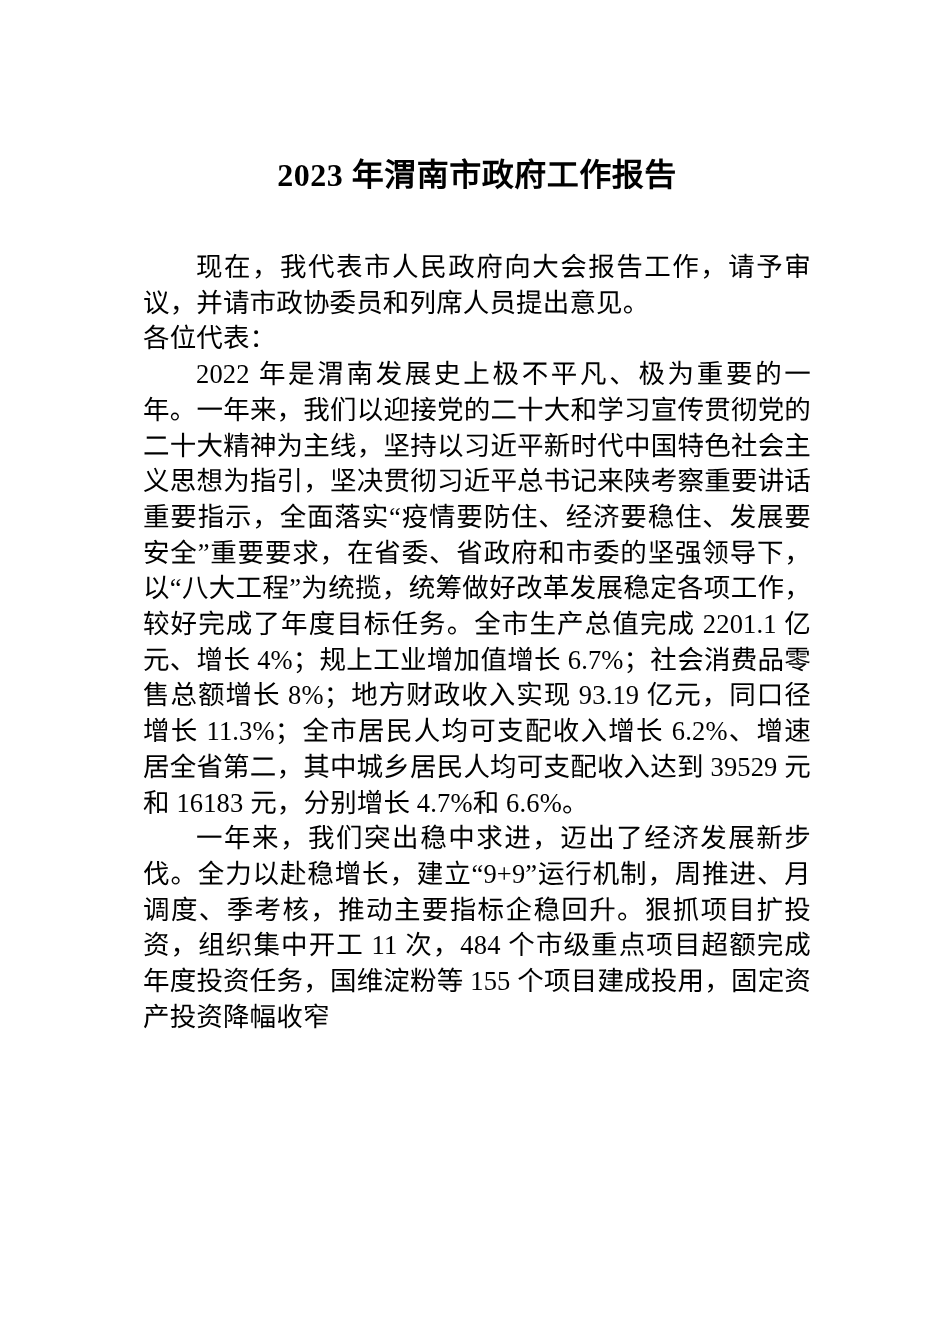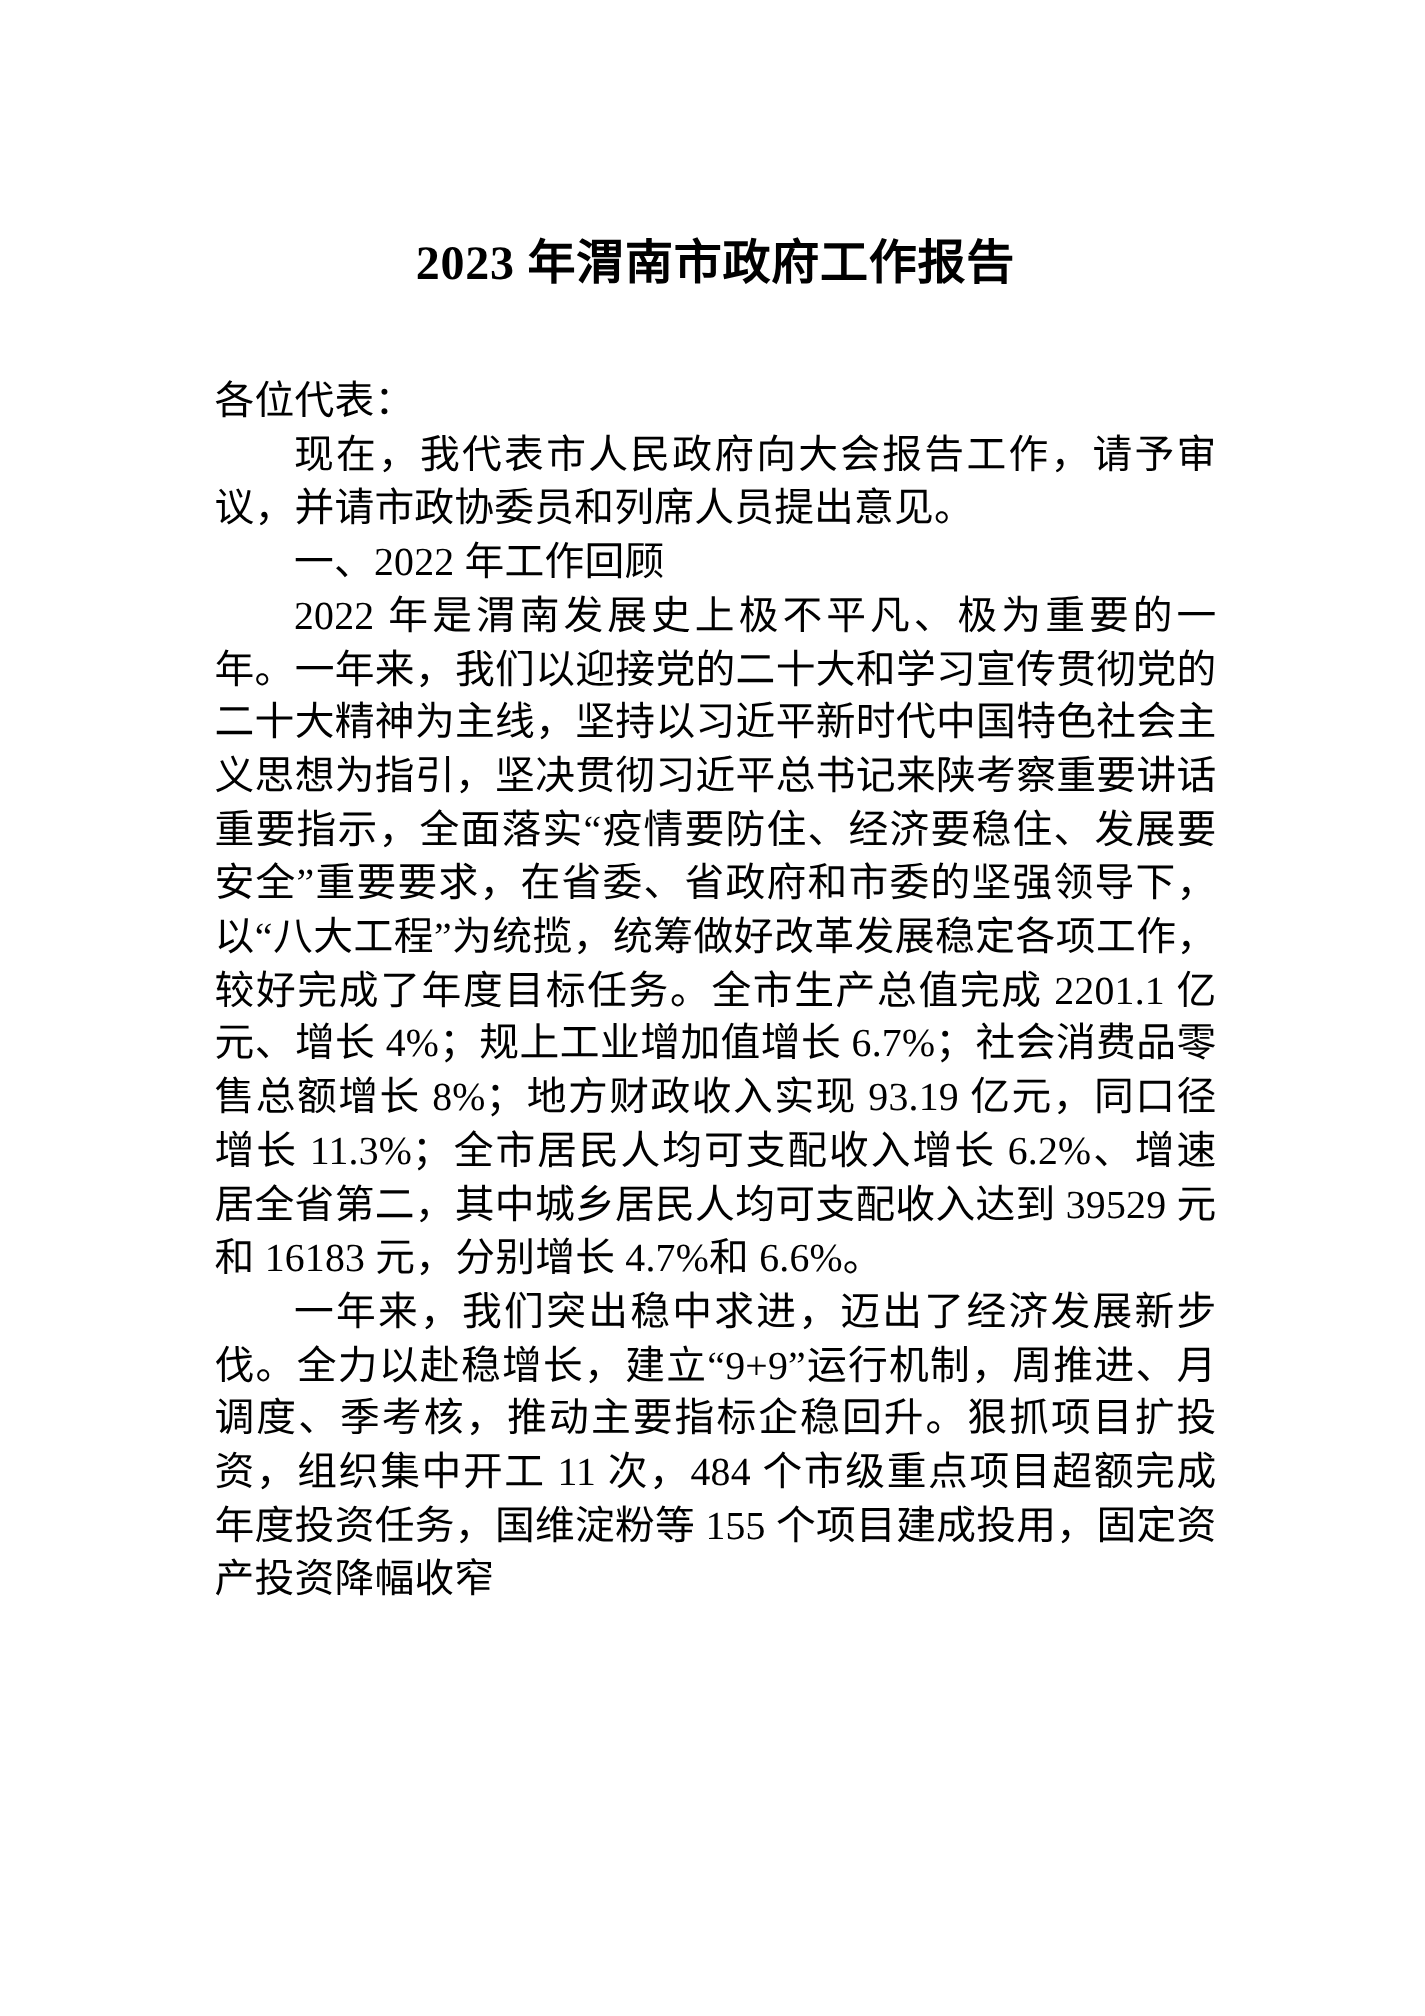--- a/index.html
+++ b/index.html
@@ -59,24 +59,23 @@
   }
 </style>
 </head>
 <body>
 
 <div class="page">
   <div class="doc-body">
 
     <h1 class="doc-title">2023 年渭南市政府工作报告</h1>
 
+    <p class="para indent">现在，我代表市人民政府向大会报告工作，请予审议，并请市政协委员和列席人员提出意见。</p>
+
     <p class="para flush">各位代表：</p>
 
-    <p class="para indent">现在，我代表市人民政府向大会报告工作，请予审议，并请市政协委员和列席人员提出意见。</p>
-
-    <p class="para indent">一、2022 年工作回顾</p>
 
     <p class="para indent">2022 年是渭南发展史上极不平凡、极为重要的一年。一年来，我们以迎接党的二十大和学习宣传贯彻党的二十大精神为主线，坚持以习近平新时代中国特色社会主义思想为指引，坚决贯彻习近平总书记来陕考察重要讲话重要指示，全面落实“疫情要防住、经济要稳住、发展要安全”重要要求，在省委、省政府和市委的坚强领导下，以“八大工程”为统揽，统筹做好改革发展稳定各项工作，较好完成了年度目标任务。全市生产总值完成 2201.1 亿元、增长 4%；规上工业增加值增长 6.7%；社会消费品零售总额增长 8%；地方财政收入实现 93.19 亿元，同口径增长 11.3%；全市居民人均可支配收入增长 6.2%、增速居全省第二，其中城乡居民人均可支配收入达到 39529 元和 16183 元，分别增长 4.7%和 6.6%。</p>
 
     <p class="para indent">一年来，我们突出稳中求进，迈出了经济发展新步伐。全力以赴稳增长，建立“9+9”运行机制，周推进、月调度、季考核，推动主要指标企稳回升。狠抓项目扩投资，组织集中开工 11 次，484 个市级重点项目超额完成年度投资任务，国维淀粉等 155 个项目建成投用，固定资产投资降幅收窄</p>
 
   </div>
 </div>
 
 </body></html>

